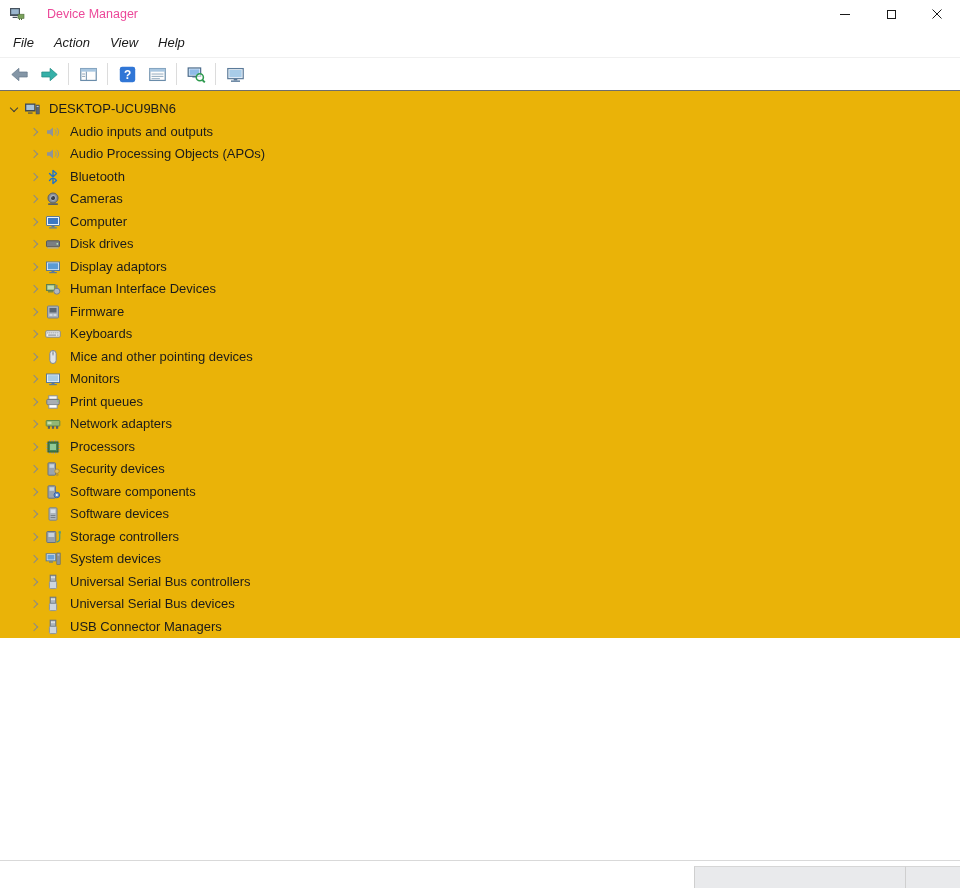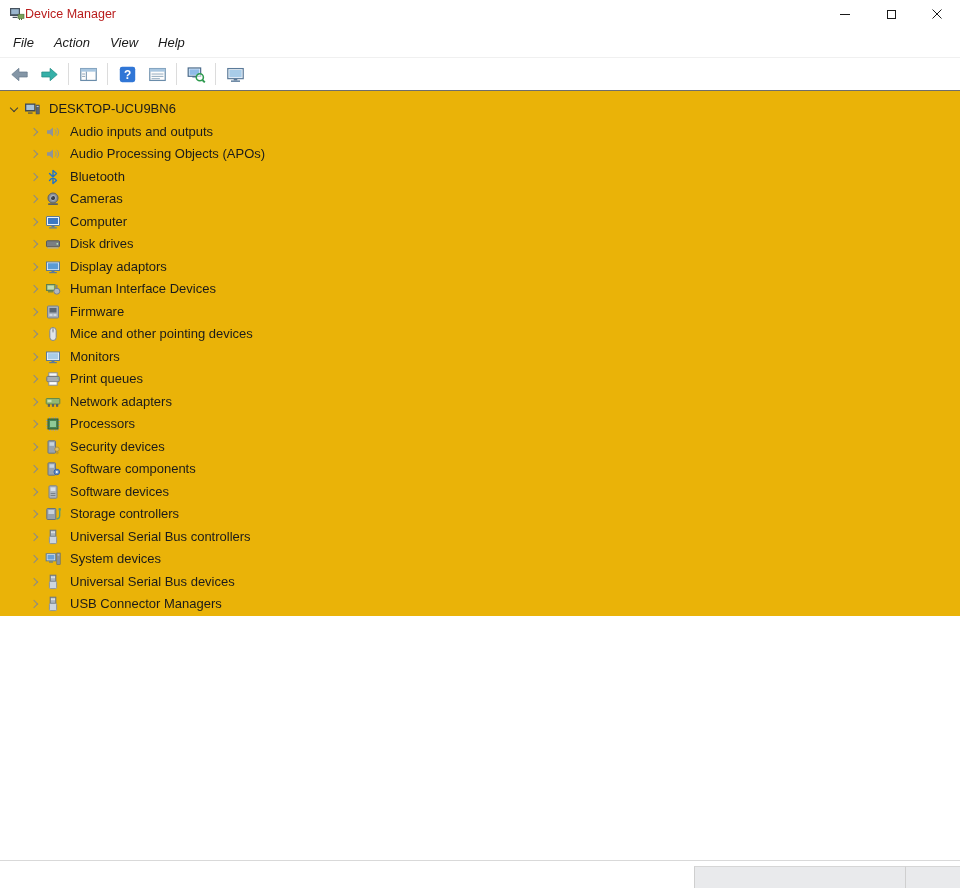--- a/index.html
+++ b/index.html
@@ -20,21 +20,21 @@
 
   
   .titlebar {
     height: 28px;
     display: flex;
     align-items: center;
     background: #ffffff;
   }
   .app-icon { margin-left: 9px; display: inline-flex; }
   .app-icon svg { width: 16px; height: 16px; }
-  .title { margin-left: 0; font-size: 12.5px; color: #b91c1c; }
+  .title { margin-left: 22px; font-size: 12.5px; color: #ec4899; }
   .win-controls { margin-left: auto; display: flex; height: 100%; }
   .win-btn {
     width: 46px; height: 100%;
     display: flex; align-items: center; justify-content: center;
     cursor: default;
   }
   .glyph-min { width: 10px; height: 1px; background: #1a1a1a; display: block; }
   .glyph-max { width: 9px; height: 9px; border: 1px solid #1a1a1a; display: block; }
   .glyph-close { width: 10px; height: 10px; display: block; }
 
@@ -369,20 +369,41 @@
             </svg>
           </span>
           <span class="label">Firmware</span>
         </div>
         <div class="row child">
           <span class="chev-box">
             <span class="chev right"></span>
           </span>
           <span class="tree-icon">
             <svg viewBox="0 0 16 16" xmlns="http://www.w3.org/2000/svg">
+              <rect x="0.8" y="4.8" width="14.4" height="6.4" rx="1" fill="#eef0f2" stroke="#80868c"></rect>
+              <g fill="#9aa0a6">
+                <rect x="2.2" y="6.2" width="1.3" height="1.3"></rect>
+                <rect x="4.2" y="6.2" width="1.3" height="1.3"></rect>
+                <rect x="6.2" y="6.2" width="1.3" height="1.3"></rect>
+                <rect x="8.2" y="6.2" width="1.3" height="1.3"></rect>
+                <rect x="10.2" y="6.2" width="1.3" height="1.3"></rect>
+                <rect x="12.2" y="6.2" width="1.3" height="1.3"></rect>
+                <rect x="3.2" y="8.4" width="8" height="1.4"></rect>
+                <rect x="12.2" y="8.4" width="1.3" height="1.4"></rect>
+              </g>
+            </svg>
+          </span>
+          <span class="label">Keyboards</span>
+        </div>
+        <div class="row child">
+          <span class="chev-box">
+            <span class="chev right"></span>
+          </span>
+          <span class="tree-icon">
+            <svg viewBox="0 0 16 16" xmlns="http://www.w3.org/2000/svg">
               <rect x="4.8" y="1.5" width="6.4" height="13" rx="3.2" fill="#e0e4e8" stroke="#80868c"></rect>
               <line x1="8" y1="1.8" x2="8" y2="6.5" stroke="#80868c" stroke-width="0.8"></line>
               <rect x="7.3" y="3.2" width="1.4" height="2.4" rx="0.7" fill="#9aa0a6"></rect>
             </svg>
           </span>
           <span class="label">Mice and other pointing devices</span>
         </div>
         <div class="row child">
           <span class="chev-box">
             <span class="chev right"></span>
@@ -495,34 +516,20 @@
             </svg>
           </span>
           <span class="label">Storage controllers</span>
         </div>
         <div class="row child">
           <span class="chev-box">
             <span class="chev right"></span>
           </span>
           <span class="tree-icon">
             <svg viewBox="0 0 16 16" xmlns="http://www.w3.org/2000/svg">
-              <rect x="5.2" y="1.2" width="5.6" height="6.2" fill="#aab4be" stroke="#6a747e"></rect>
-              <rect x="6.4" y="2.4" width="1.1" height="1.8" fill="#ffffff"></rect>
-              <rect x="8.5" y="2.4" width="1.1" height="1.8" fill="#ffffff"></rect>
-              <rect x="4.4" y="7.4" width="7.2" height="7.2" rx="1.2" fill="#cdd5dd" stroke="#8a949e"></rect>
-            </svg>
-          </span>
-          <span class="label">Universal Serial Bus controllers</span>
-        </div>
-        <div class="row child">
-          <span class="chev-box">
-            <span class="chev right"></span>
-          </span>
-          <span class="tree-icon">
-            <svg viewBox="0 0 16 16" xmlns="http://www.w3.org/2000/svg">
               <rect x="1.2" y="2.8" width="9.5" height="7" fill="#e8f1fa" stroke="#5b7a99"></rect>
               <rect x="2.4" y="4" width="7.1" height="4.6" fill="#6aa0d8"></rect>
               <rect x="4" y="10.4" width="4" height="1.2" fill="#5b7a99"></rect>
               <rect x="11.8" y="2" width="3.4" height="11.5" fill="#8a949e" stroke="#5a646e" stroke-width="0.6"></rect>
               <rect x="12.6" y="3.4" width="1.8" height="1" fill="#c8d2dc"></rect>
             </svg>
           </span>
           <span class="label">System devices</span>
         </div>
         <div class="row child">
@@ -530,20 +537,34 @@
             <span class="chev right"></span>
           </span>
           <span class="tree-icon">
             <svg viewBox="0 0 16 16" xmlns="http://www.w3.org/2000/svg">
               <rect x="5.2" y="1.2" width="5.6" height="6.2" fill="#aab4be" stroke="#6a747e"></rect>
               <rect x="6.4" y="2.4" width="1.1" height="1.8" fill="#ffffff"></rect>
               <rect x="8.5" y="2.4" width="1.1" height="1.8" fill="#ffffff"></rect>
               <rect x="4.4" y="7.4" width="7.2" height="7.2" rx="1.2" fill="#cdd5dd" stroke="#8a949e"></rect>
             </svg>
           </span>
+          <span class="label">Universal Serial Bus controllers</span>
+        </div>
+        <div class="row child">
+          <span class="chev-box">
+            <span class="chev right"></span>
+          </span>
+          <span class="tree-icon">
+            <svg viewBox="0 0 16 16" xmlns="http://www.w3.org/2000/svg">
+              <rect x="5.2" y="1.2" width="5.6" height="6.2" fill="#aab4be" stroke="#6a747e"></rect>
+              <rect x="6.4" y="2.4" width="1.1" height="1.8" fill="#ffffff"></rect>
+              <rect x="8.5" y="2.4" width="1.1" height="1.8" fill="#ffffff"></rect>
+              <rect x="4.4" y="7.4" width="7.2" height="7.2" rx="1.2" fill="#cdd5dd" stroke="#8a949e"></rect>
+            </svg>
+          </span>
           <span class="label">Universal Serial Bus devices</span>
         </div>
         <div class="row child">
           <span class="chev-box">
             <span class="chev right"></span>
           </span>
           <span class="tree-icon">
             <svg viewBox="0 0 16 16" xmlns="http://www.w3.org/2000/svg">
               <rect x="5.2" y="1.2" width="5.6" height="6.2" fill="#aab4be" stroke="#6a747e"></rect>
               <rect x="6.4" y="2.4" width="1.1" height="1.8" fill="#ffffff"></rect>

